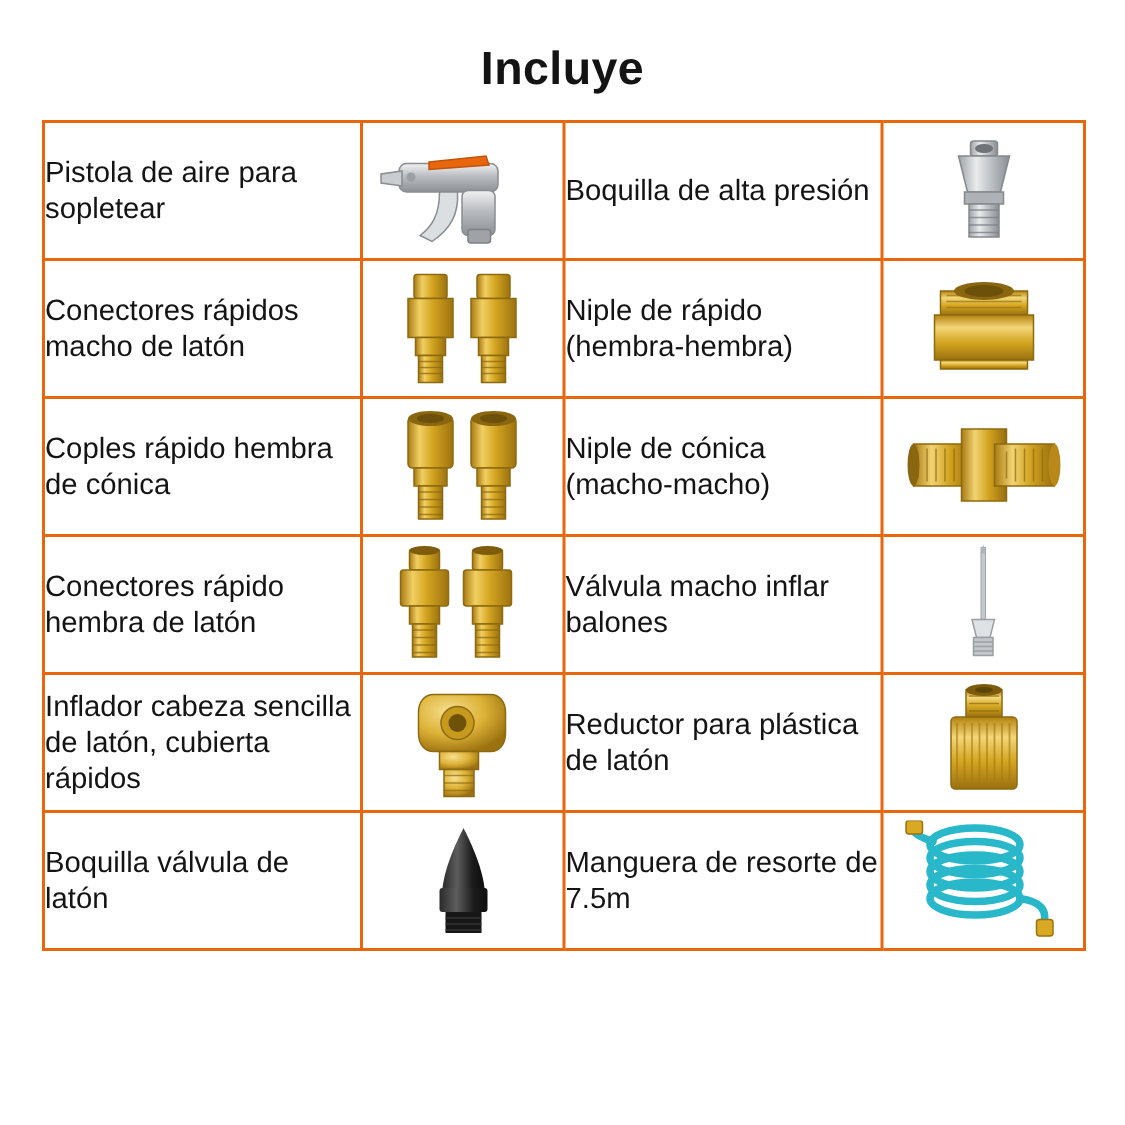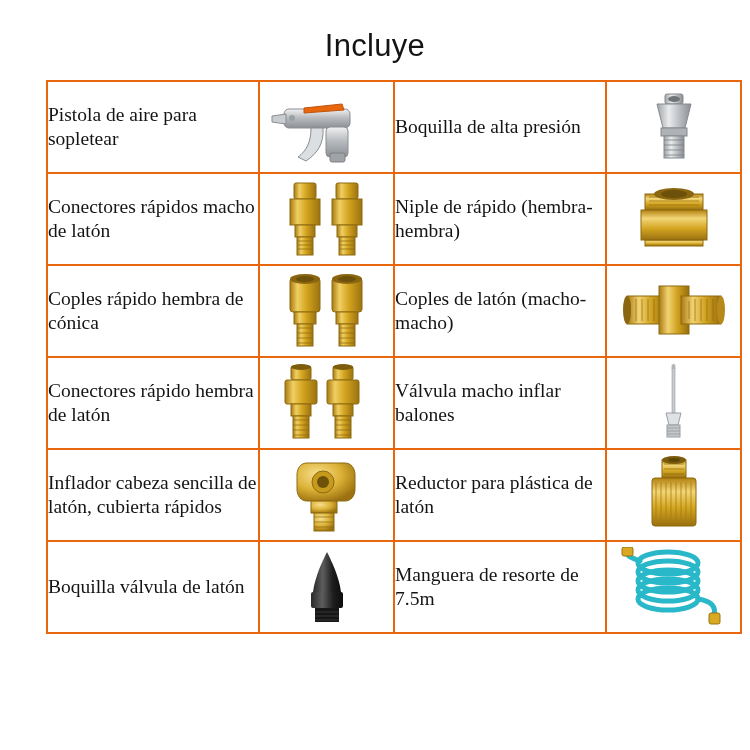--- a/index.html
+++ b/index.html
@@ -17,33 +17,32 @@
   .page {
     width: 750px;
     height: 750px;
     position: relative;
     background: #ffffff;
     box-sizing: border-box;
   }
   .title {
     text-align: center;
     font-size: 31px;
-    font-weight: normal;
+    font-weight: bold;
     letter-spacing: 0.3px;
     color: #141414;
     padding-top: 28px;
     padding-bottom: 16px;
   }
   .table {
-    margin: 0 46px;
+    margin: 0 28px;
     border: 2px solid #0c4a6e;
     border-collapse: collapse;
     width: 694px;
     table-layout: fixed;
-    font-family: Liberation Serif, serif;
   }
   .table td {
     border: 2px solid #E8660C;
     padding: 0;
     vertical-align: middle;
     height: 92px;
   }
   .label-cell {
     width: 212px;
     padding: 6px 8px 6px 16px;
@@ -218,21 +217,21 @@
                 <g stroke="#8d6a10" stroke-width="1" opacity="0.75">
                   <line x1="25" y1="56" x2="41" y2="56"></line>
                     <line x1="25" y1="61" x2="41" y2="61"></line>
                     <line x1="25" y1="66" x2="41" y2="66"></line>
                     <line x1="25" y1="71" x2="41" y2="71"></line>
                 </g>
               </g>
             </svg>
           </div>
         </td>
-        <td class="label-cell">Coples de latón (macho-macho)</td>
+        <td class="label-cell">Niple de cónica (macho-macho)</td>
         <td class="img-cell">
           <div class="img-wrap">
             <svg width="110" height="74" viewBox="0 0 110 74">
               <defs>
                 <linearGradient id="brass3" x1="0" y1="0" x2="1" y2="0">
                   <stop offset="0%" stop-color="#a97a12"></stop>
                     <stop offset="30%" stop-color="#f2d372"></stop>
                     <stop offset="62%" stop-color="#d0a11e"></stop>
                     <stop offset="100%" stop-color="#966d0e"></stop>
                 </linearGradient>

